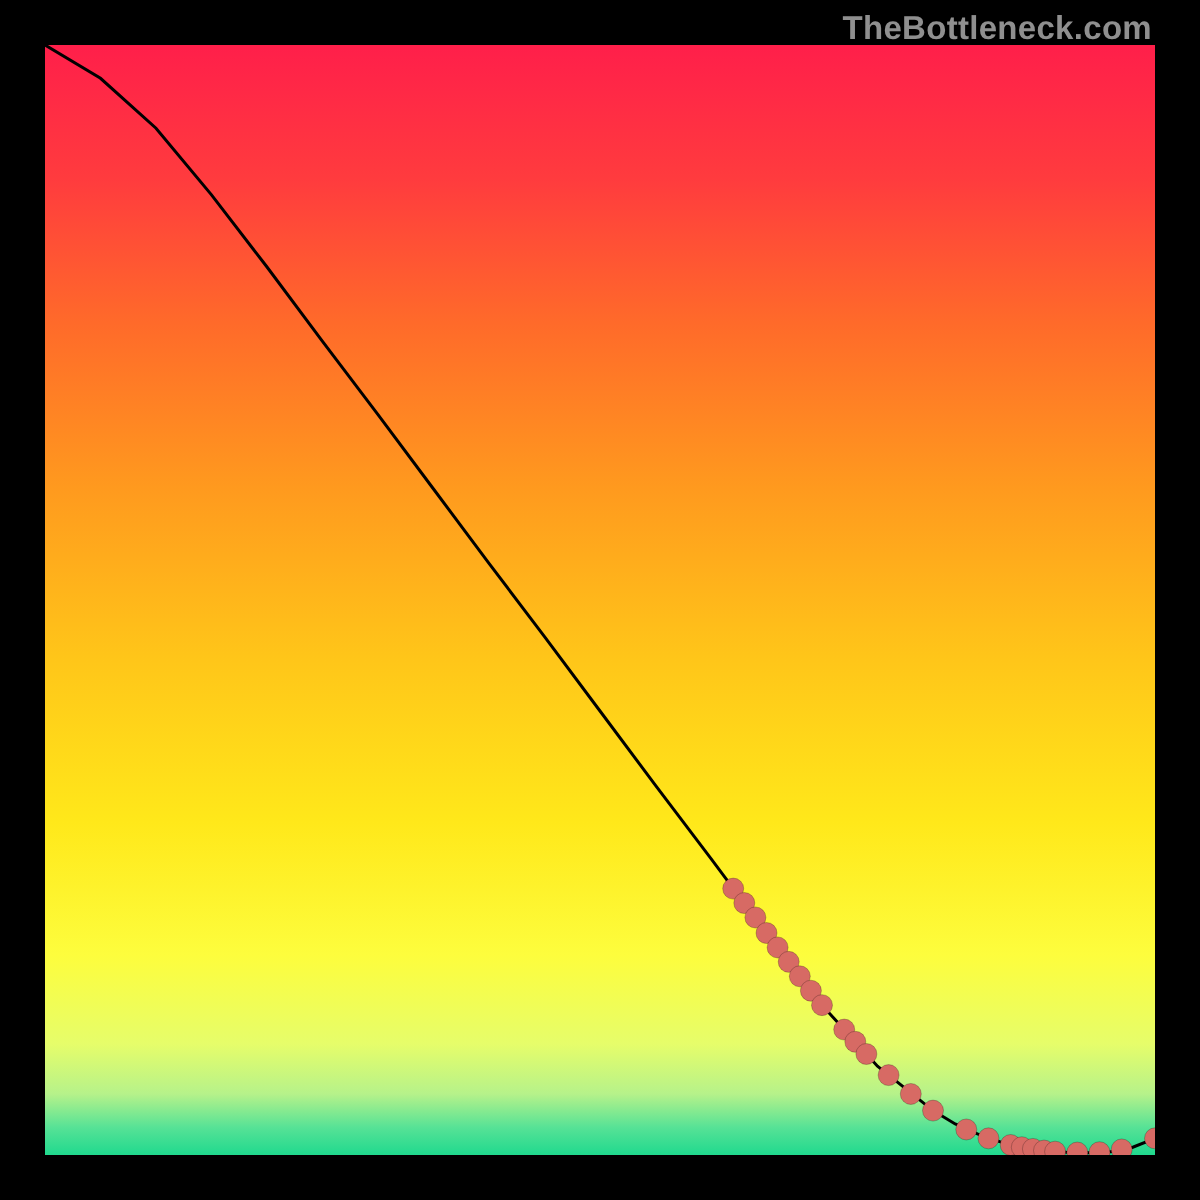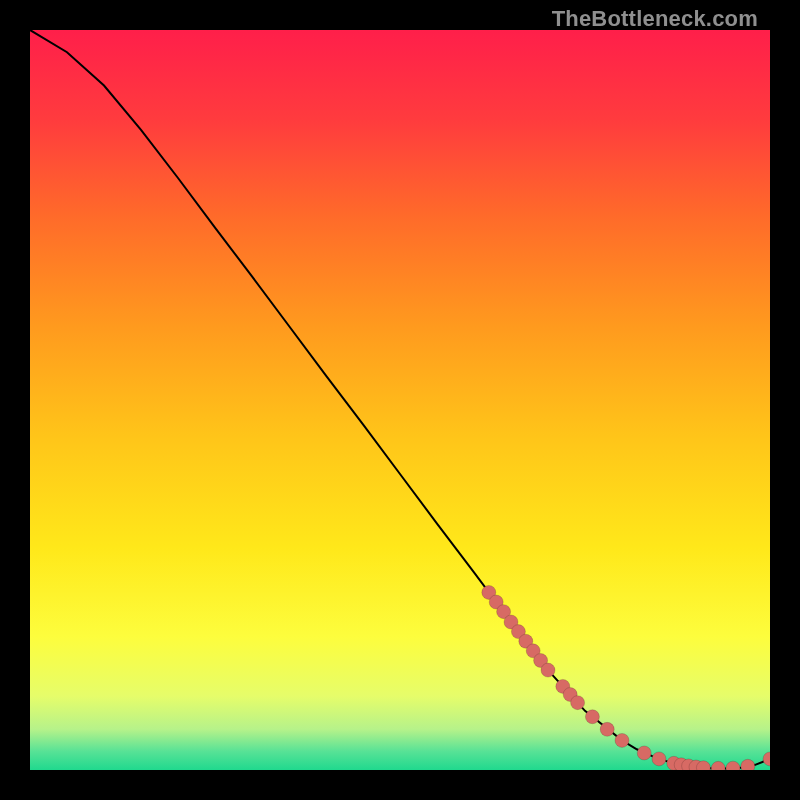--- a/index.html
+++ b/index.html
@@ -21,21 +21,21 @@
   .plot {
     position: absolute;
     left: 0;
     top: 0;
     width: 740px;
     height: 740px;
   }
   .watermark {
     position: absolute;
     top: 6px;
-    right: 42px;
+    right: 32px;
     font-family: Arial, Helvetica, sans-serif;
     font-size: 22px;
     font-weight: bold;
     color: #8f8f8f;
     letter-spacing: 0.2px;
   }
   .curve {
     fill: none;
     stroke: #000;
     stroke-width: 2;

